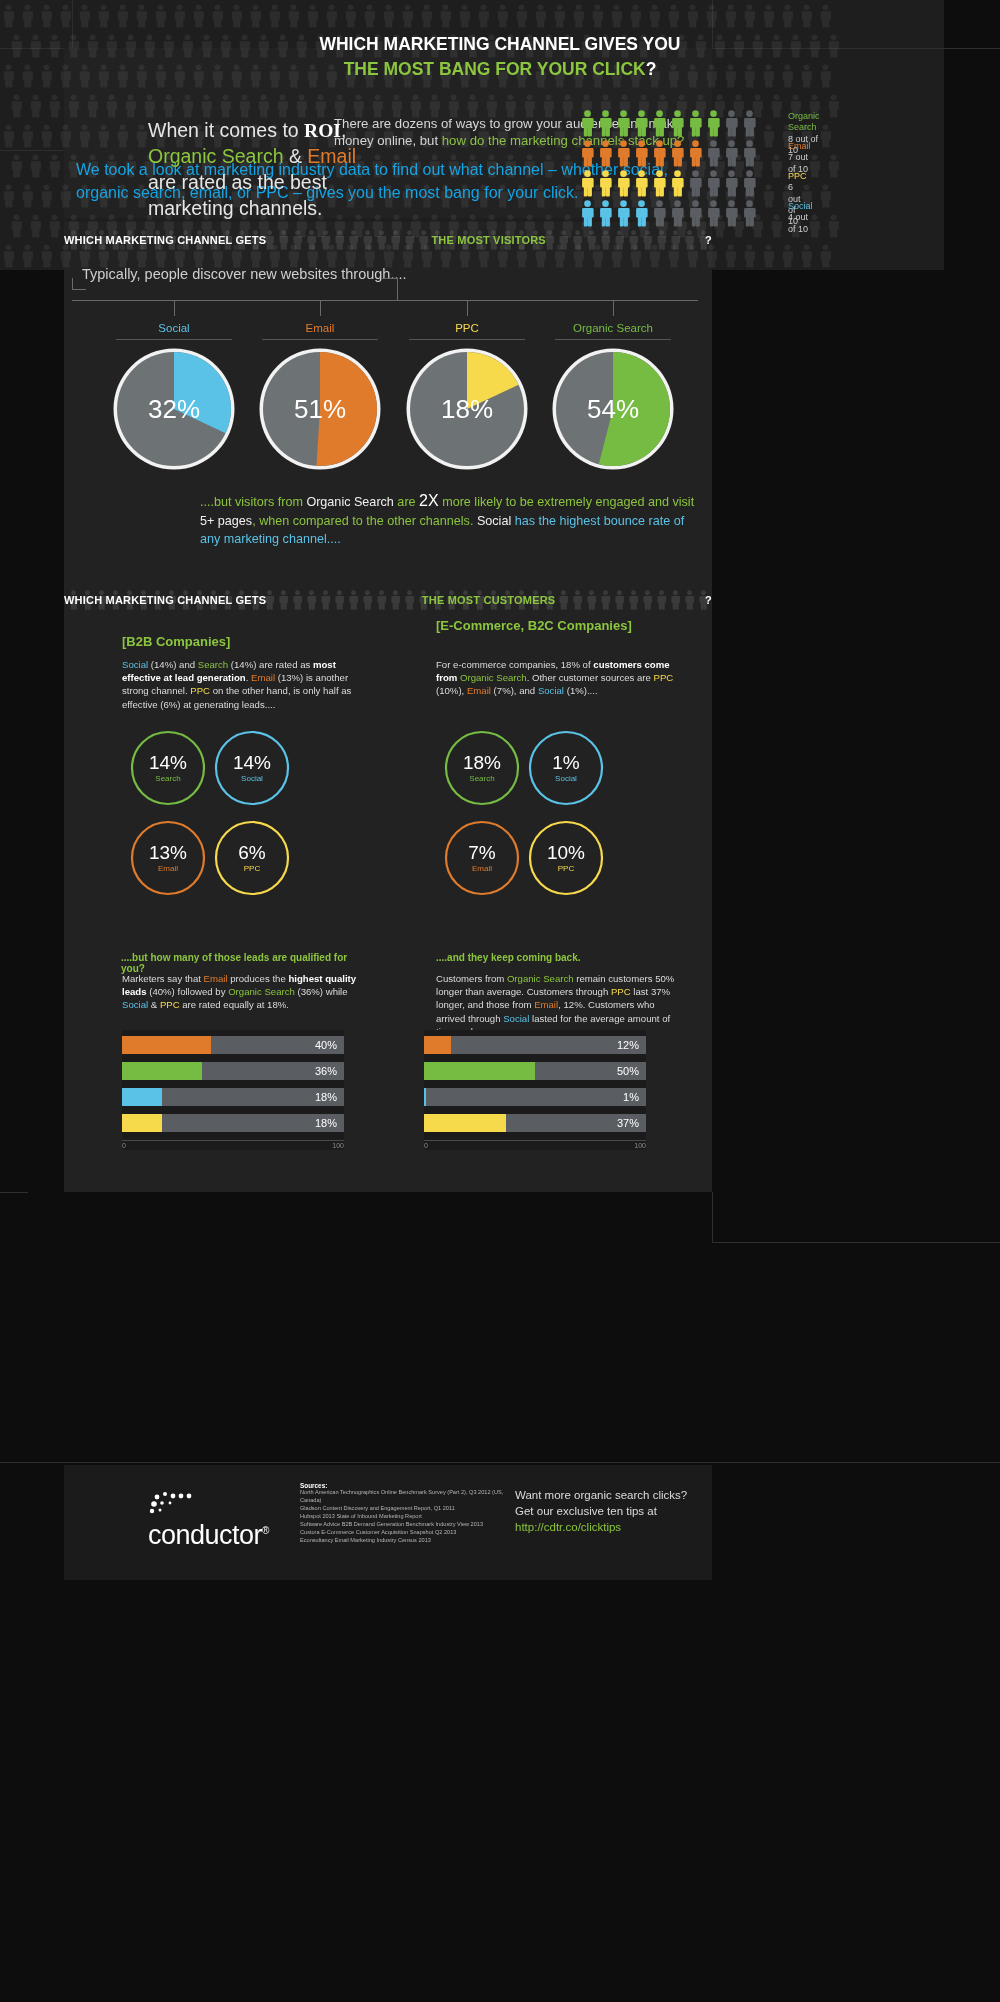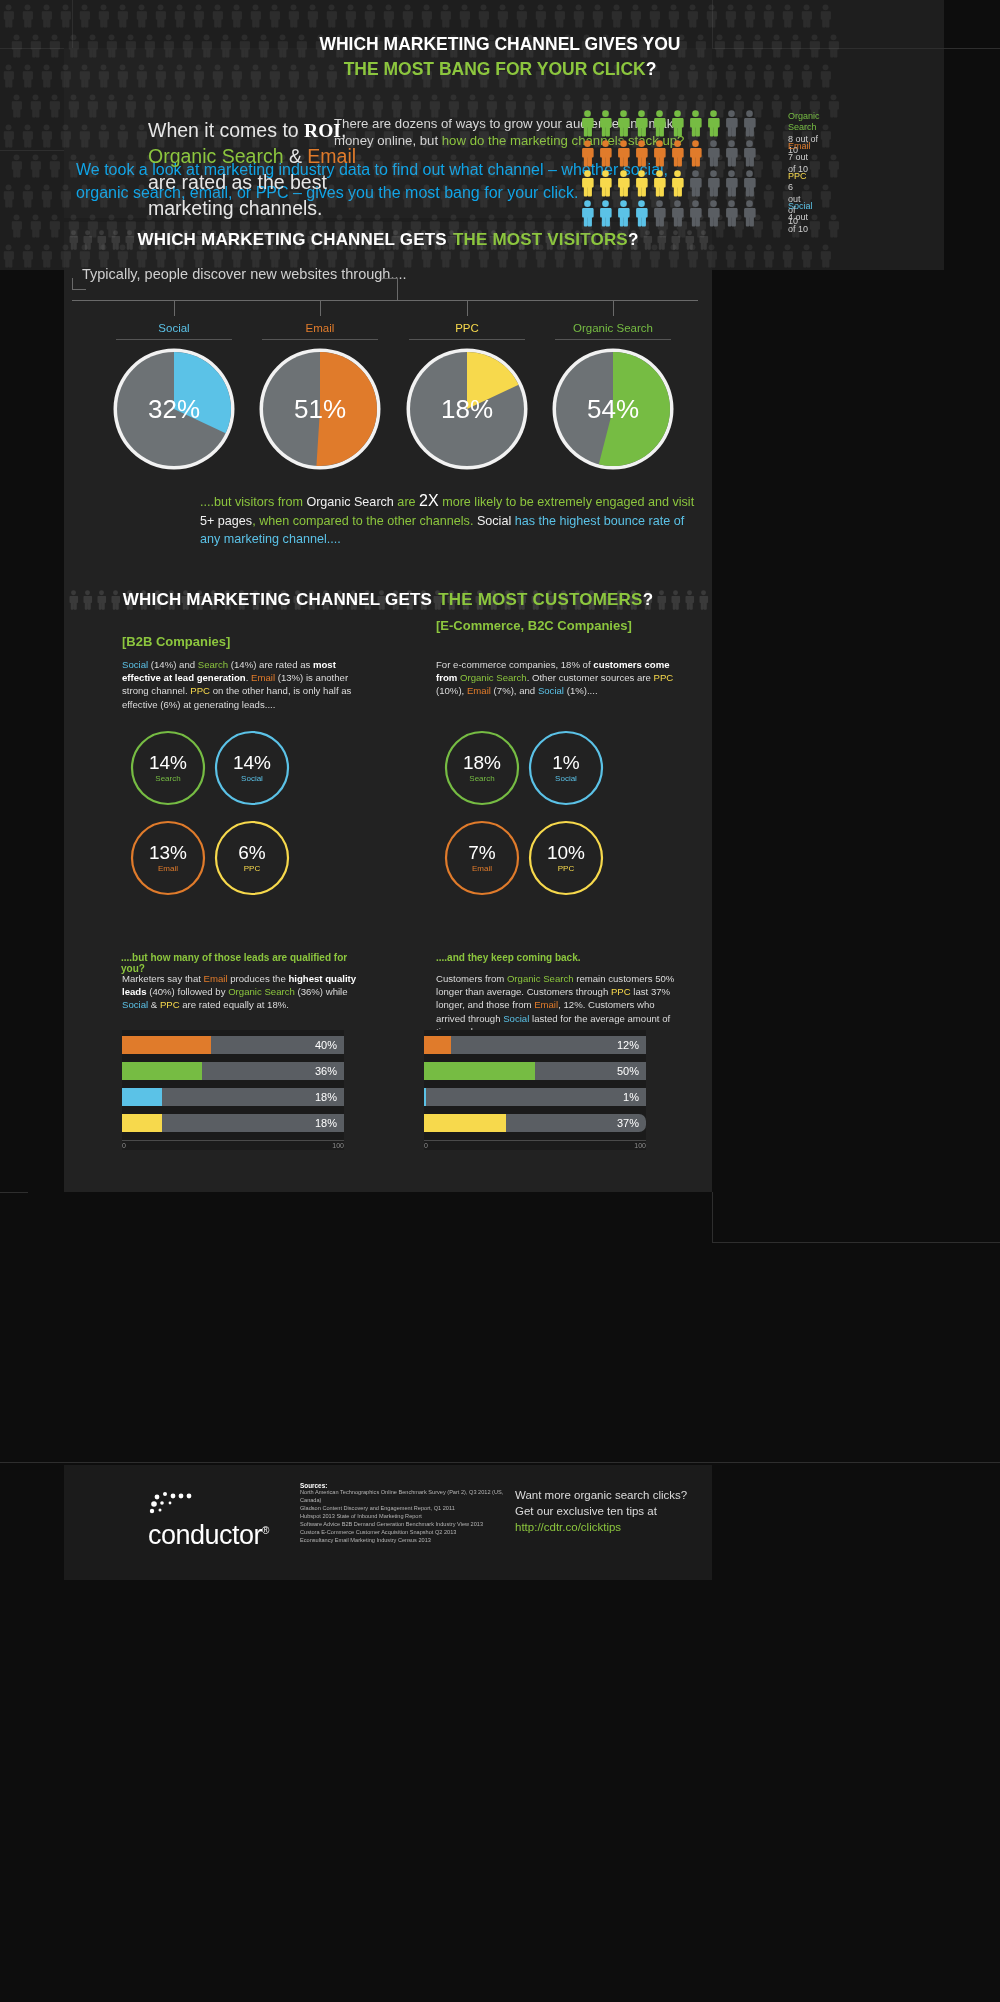--- a/index.html
+++ b/index.html
@@ -35,22 +35,22 @@
   #hero-sub .grn { color:#8cc63e; }
   #hero-body {
     position:absolute; left:12px; top:110px; width:630px;
     font-size:16px; line-height:1.45; color:#0ea5e9;
   }
 
   
   #sec1 { left:64px; top:222px; width:648px; height:360px; }
   .sec-hdr {
     position:absolute; left:0; width:100%; height:36px;
-    display:flex; align-items:center; justify-content:center;
-    font-size:17px; font-weight:bold; letter-spacing:0.2px; color:#fff;
+    display:flex; align-items:center; justify-content:space-between;
+    font-size:11px; font-weight:bold; letter-spacing:0.2px; color:#fff;
   }
   .sec-hdr .grn { color:#8cc63e; margin-left:6px; }
   .people-strip {
     position:absolute; top:0; height:36px; width:100%;
     overflow:hidden; opacity:.32; pointer-events:none;
   }
   .pstrip-inner { display:flex; gap:3px; padding-left:4px; }
   .ppl { width:11px; height:20px; margin-top:8px; flex:0 0 auto; }
 
   #s1-lead {
@@ -730,21 +730,21 @@
           <div class="bar-lbl">12%</div>
         </div>
         <div class="bar-row" style="top:32px;">
           <div class="bar-fill" style="width:50%;background:#76bc43;"></div>
           <div class="bar-lbl">50%</div>
         </div>
         <div class="bar-row" style="top:58px;">
           <div class="bar-fill" style="width:1%;background:#5bc2e7;"></div>
           <div class="bar-lbl">1%</div>
         </div>
-        <div class="bar-row" style="top:84px;border-radius:7px;">
+        <div class="bar-row" style="top:84px;">
           <div class="bar-fill" style="width:37%;background:#f7d94c;"></div>
           <div class="bar-lbl">37%</div>
         </div>
         <div class="axis-lbl" style="left:0;top:112px;">0</div>
         <div class="axis-lbl" style="right:0;top:112px;">100</div>
         <div style="position:absolute;left:0;right:0;top:110px;height:1px;background:#4a4a4a;"></div>
       </div>
   </div>
 
   <div id="sec3">

